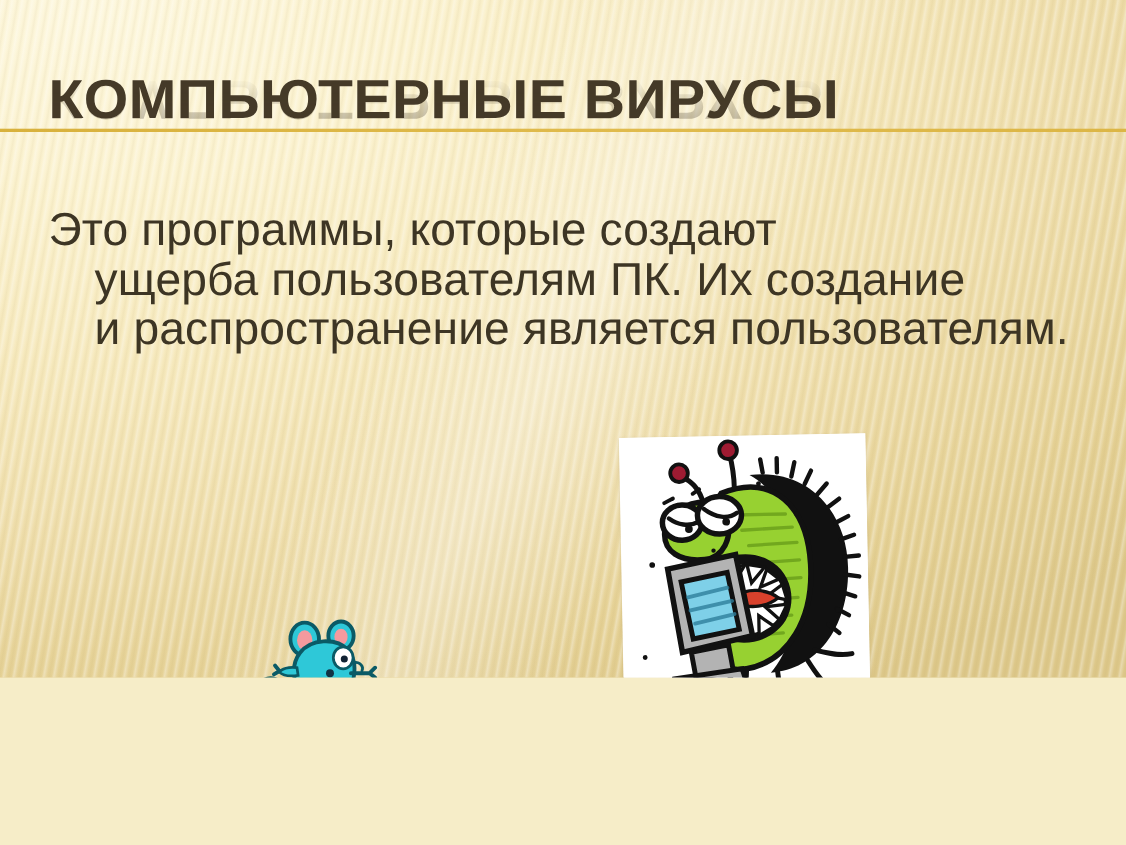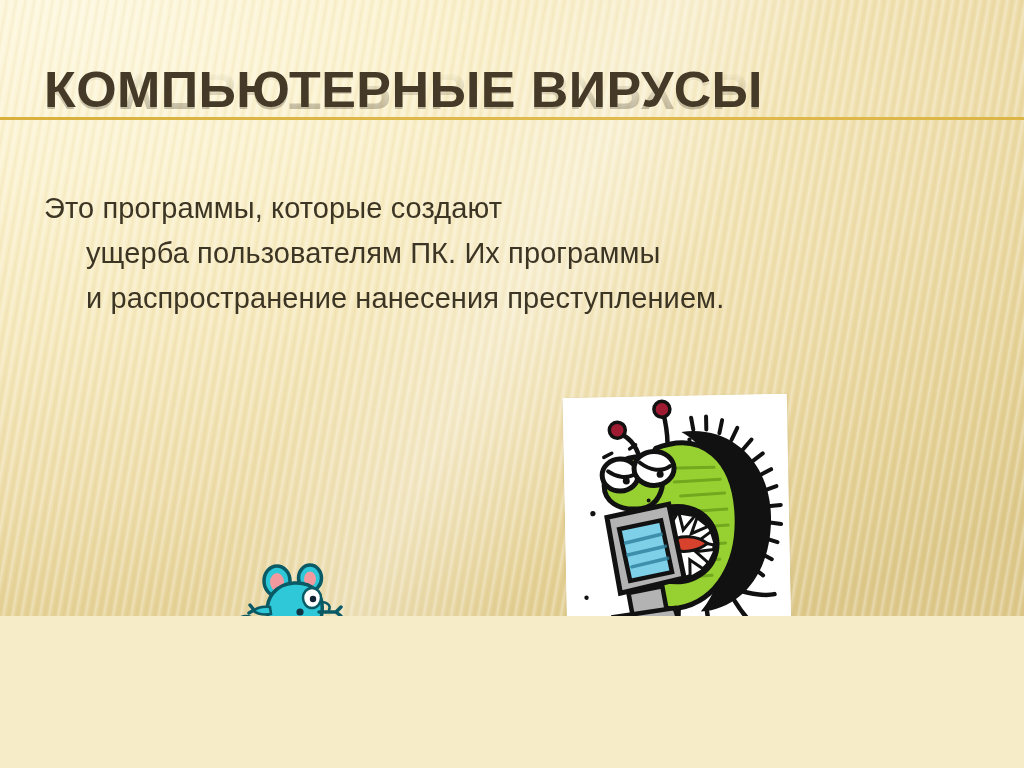--- a/index.html
+++ b/index.html
@@ -110,21 +110,21 @@
   }
 
   
   .body-text {
     position: absolute;
     left: 44px;
     top: 186px;
     width: 960px;
     color: #3d3524;
     font-family: "Liberation Sans Narrow", "Liberation Sans", sans-serif;
-    font-size: 29px;
+    font-size: 42px;
     line-height: 45px;
     letter-spacing: .1px;
   }
   .body-text .ln { display: block; white-space: nowrap; }
   .body-text .ind { padding-left: 42px; }
 
   
   .mouse-art {
     position: absolute;
     left: 224px;
@@ -157,22 +157,22 @@
 <div class="slide">
 
   <div class="title-block layer">
     <div class="title">Компьютерные вирусы</div>
     <div class="title-reflection">Компьютерные вирусы</div>
   </div>
   <div class="title-rule"></div>
 
   <div class="body-text layer">
     <span class="ln">Это программы, которые создают</span>
-    <span class="ln ind">ущерба пользователям ПК. Их программы</span>
-    <span class="ln ind">и распространение нанесения преступлением.</span>
+    <span class="ln ind">ущерба пользователям ПК. Их создание</span>
+    <span class="ln ind">и распространение является пользователям.</span>
   </div>
 
   <div class="mouse-art layer">
     <svg viewBox="0 0 130 120" width="130" height="120">
 
       <ellipse cx="64" cy="99" rx="47" ry="6.5" fill="#6b6355"></ellipse>
       <rect x="18" y="95" width="92" height="8" rx="4" fill="#6b6355"></rect>
 
       <path d="M30 96 C8 96 4 78 14 70 C22 64 32 68 33 76" fill="none" stroke="#0a5a66" stroke-width="4.5" stroke-linecap="round"></path>
 

